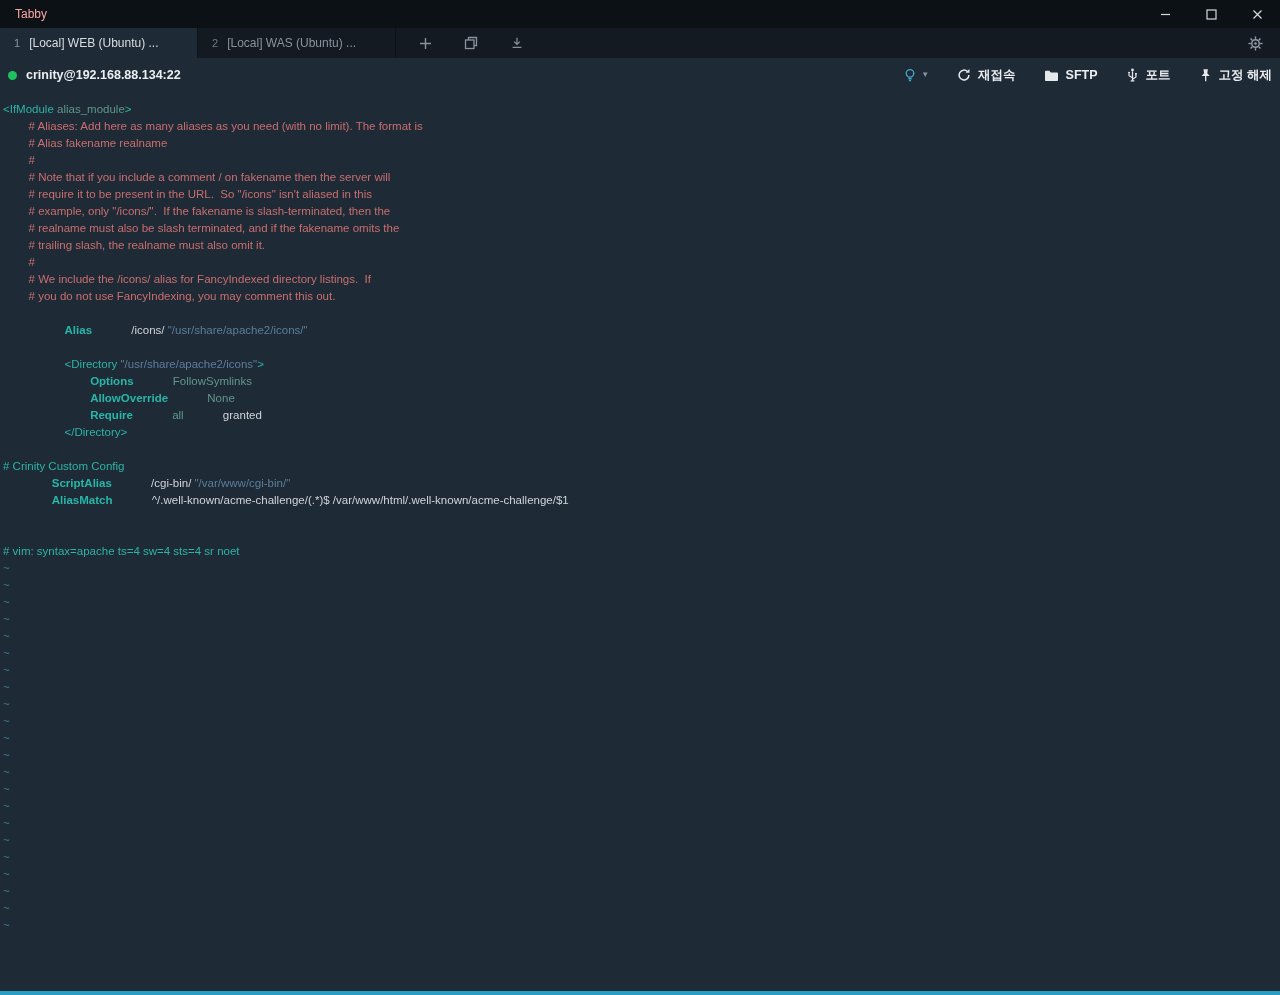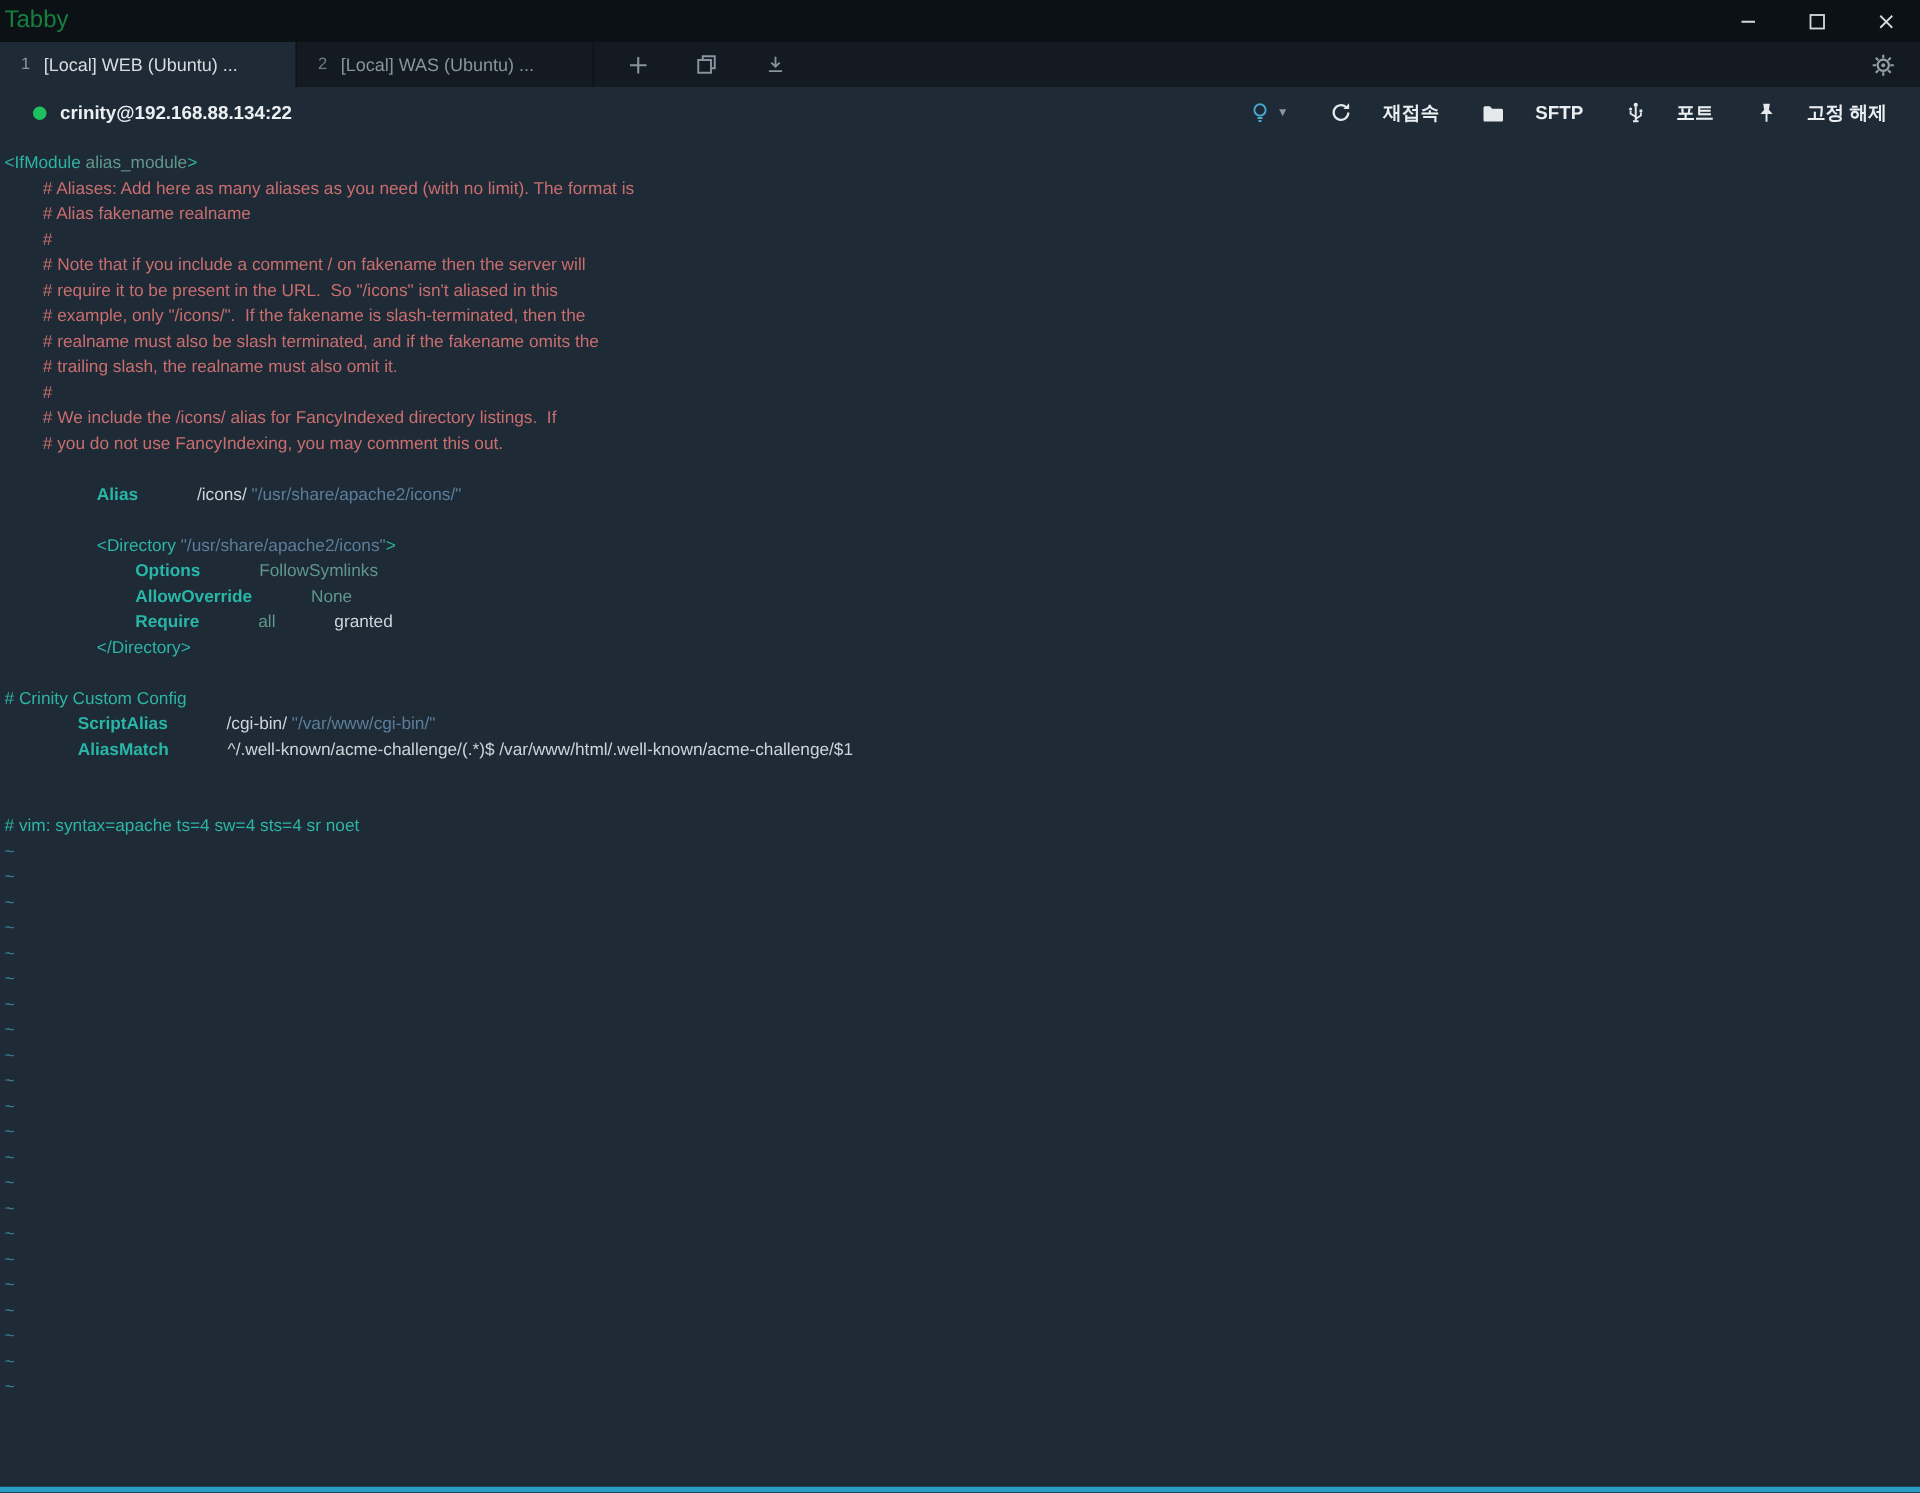--- a/index.html
+++ b/index.html
@@ -2,42 +2,42 @@
 <html><head>
 <meta charset="utf-8">
 <style>
   * { margin:0; padding:0; box-sizing:border-box; }
   html,body { width:1280px; height:995px; overflow:hidden; }
   body { background:#1e2a36; font-family:"Liberation Sans", sans-serif; }
   .window { width:1280px; height:995px; display:flex; flex-direction:column; }
 
   
   .titlebar { height:28px; background:#0c1116; display:flex; align-items:center; flex:none; }
-  .title { padding-left:3px; font-size:16px; color:#15803d; }
+  .title { padding-left:15px; font-size:12px; color:#fca5a5; }
   .win-controls { margin-left:auto; display:flex; height:100%; }
   .win-btn { width:46px; height:100%; display:flex; align-items:center; justify-content:center; color:#d6dadd; cursor:default; }
 
   
   .tabbar { height:30px; background:#131a22; display:flex; align-items:stretch; flex:none; }
   .tab { width:198px; display:flex; align-items:center; gap:9px; padding:0 14px; font-size:12px;
          color:#8a939d; border-right:1px solid #0d1319; white-space:nowrap; overflow:hidden; }
   .tab.active { background:#1e2a36; color:#d8dce0; }
   .tab-index { font-size:11px; color:#707a84; flex:none; }
   .tab.active .tab-index { color:#8d97a1; }
   .tab-title { overflow:hidden; text-overflow:ellipsis; }
   .tabbar-btn { width:46px; display:flex; align-items:center; justify-content:center; color:#8a939d; }
   .tabbar-btn.first { margin-left:6px; }
   .tabbar-btn.gear { margin-left:auto; margin-right:2px; color:#97a0a9; }
 
   
-  .toolbar { height:34px; background:#1e2a36; display:flex; align-items:center; padding:0 22px; flex:none; }
+  .toolbar { height:34px; background:#1e2a36; display:flex; align-items:center; padding:0 8px; flex:none; }
   .conn { display:flex; align-items:center; gap:9px; font-size:12.5px; font-weight:bold; color:#eceff1; }
   .dot { width:9px; height:9px; border-radius:50%; background:#1fc05f; }
   .toolbar-right { margin-left:auto; display:flex; align-items:center; gap:28px; }
-  .tb-item { display:flex; align-items:center; gap:21px; font-size:12.5px; font-weight:bold; color:#eceff1; }
+  .tb-item { display:flex; align-items:center; gap:7px; font-size:12.5px; font-weight:bold; color:#eceff1; }
   .tb-item .ticon { display:flex; align-items:center; color:#e6e9eb; }
   .bulb-wrap { color:#46a7cf; gap:4px; }
   .caret { color:#8a939d; font-size:8px; line-height:1; }
 
   
   .terminal { flex:1; position:relative; background:#1e2a36; padding:9px 0 0 3px;
               font-family:Liberation Sans, sans-serif; font-size:11.5px; }
   .line { height:17px; line-height:17px; white-space:pre; color:#ced4d9; }
   .c-plain    { color:#ced4d9;margin-left:36px; }
   .c-comment  { color:#c96e6e;margin-top:16px; }

